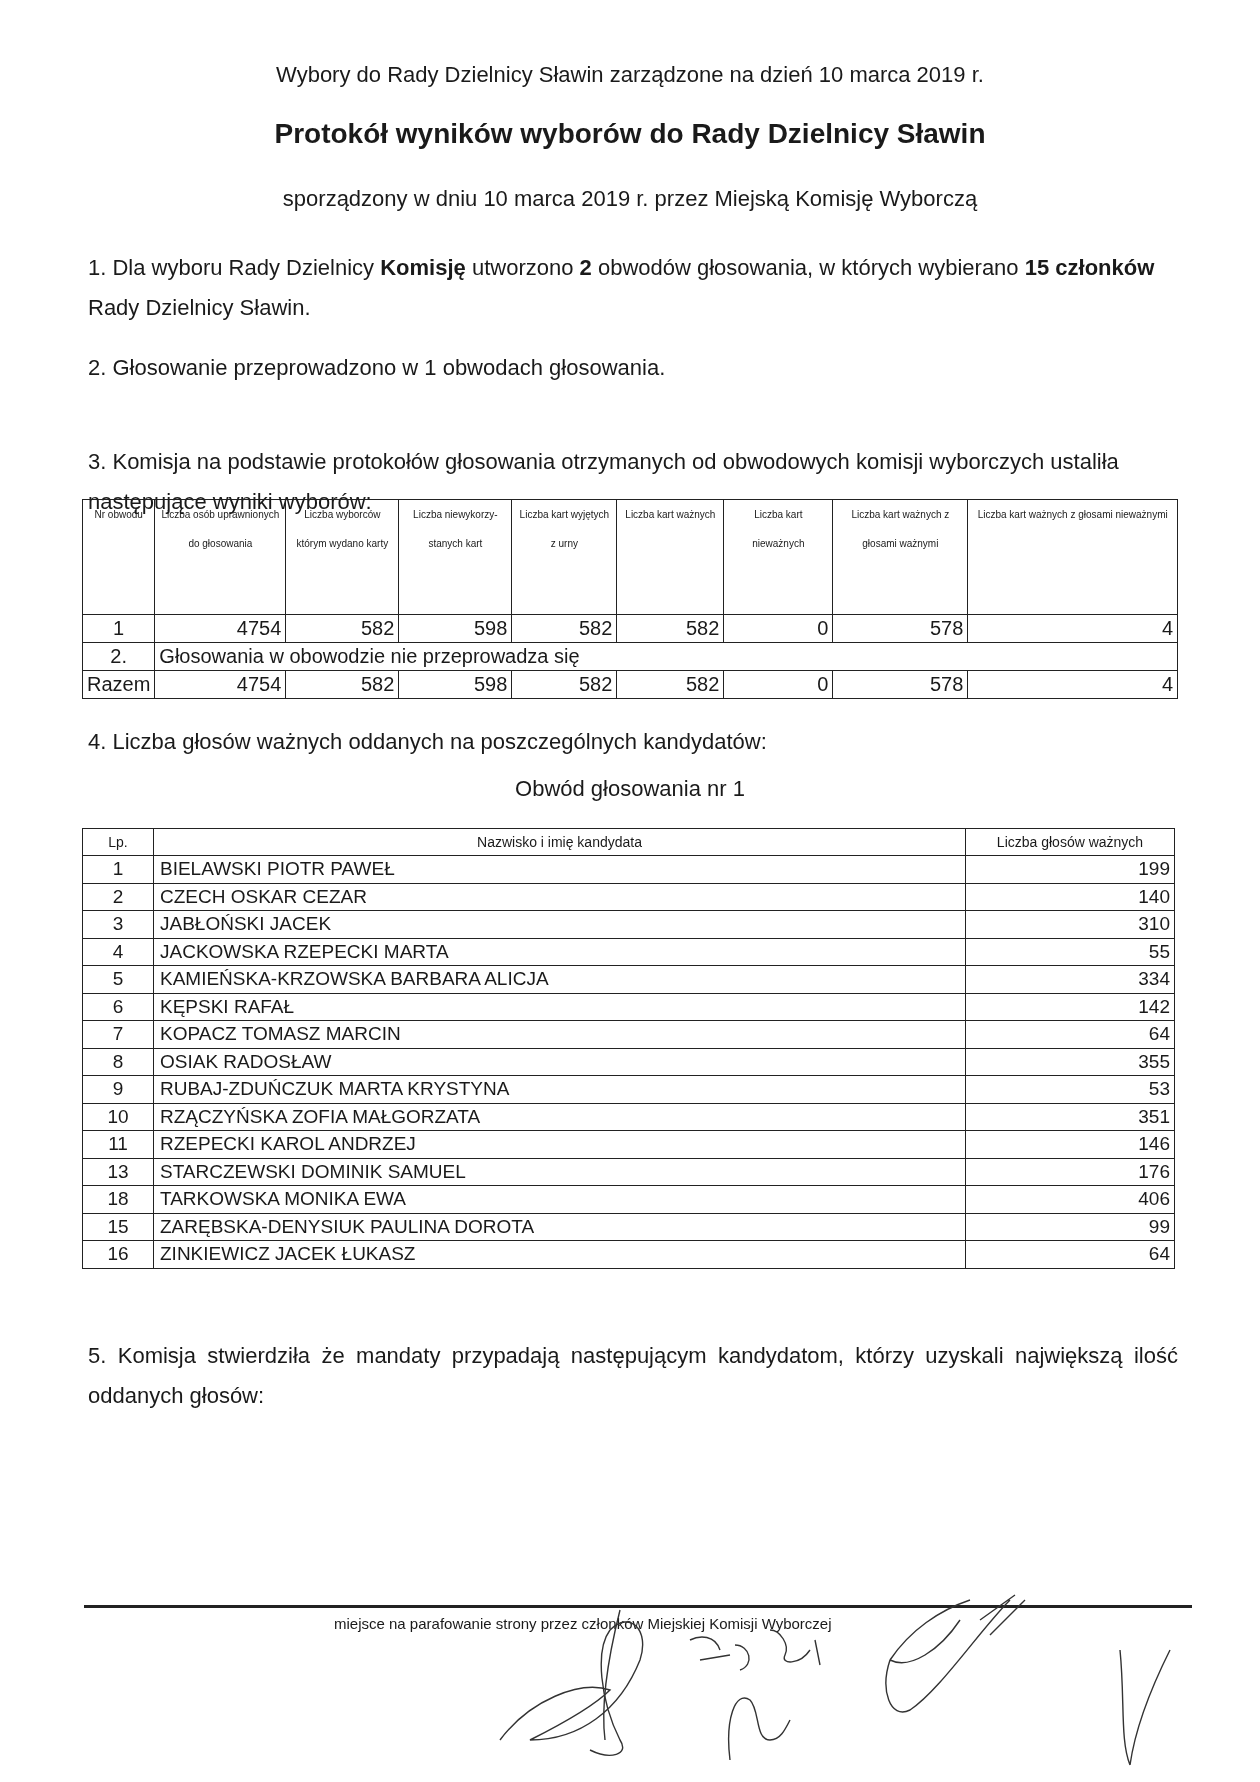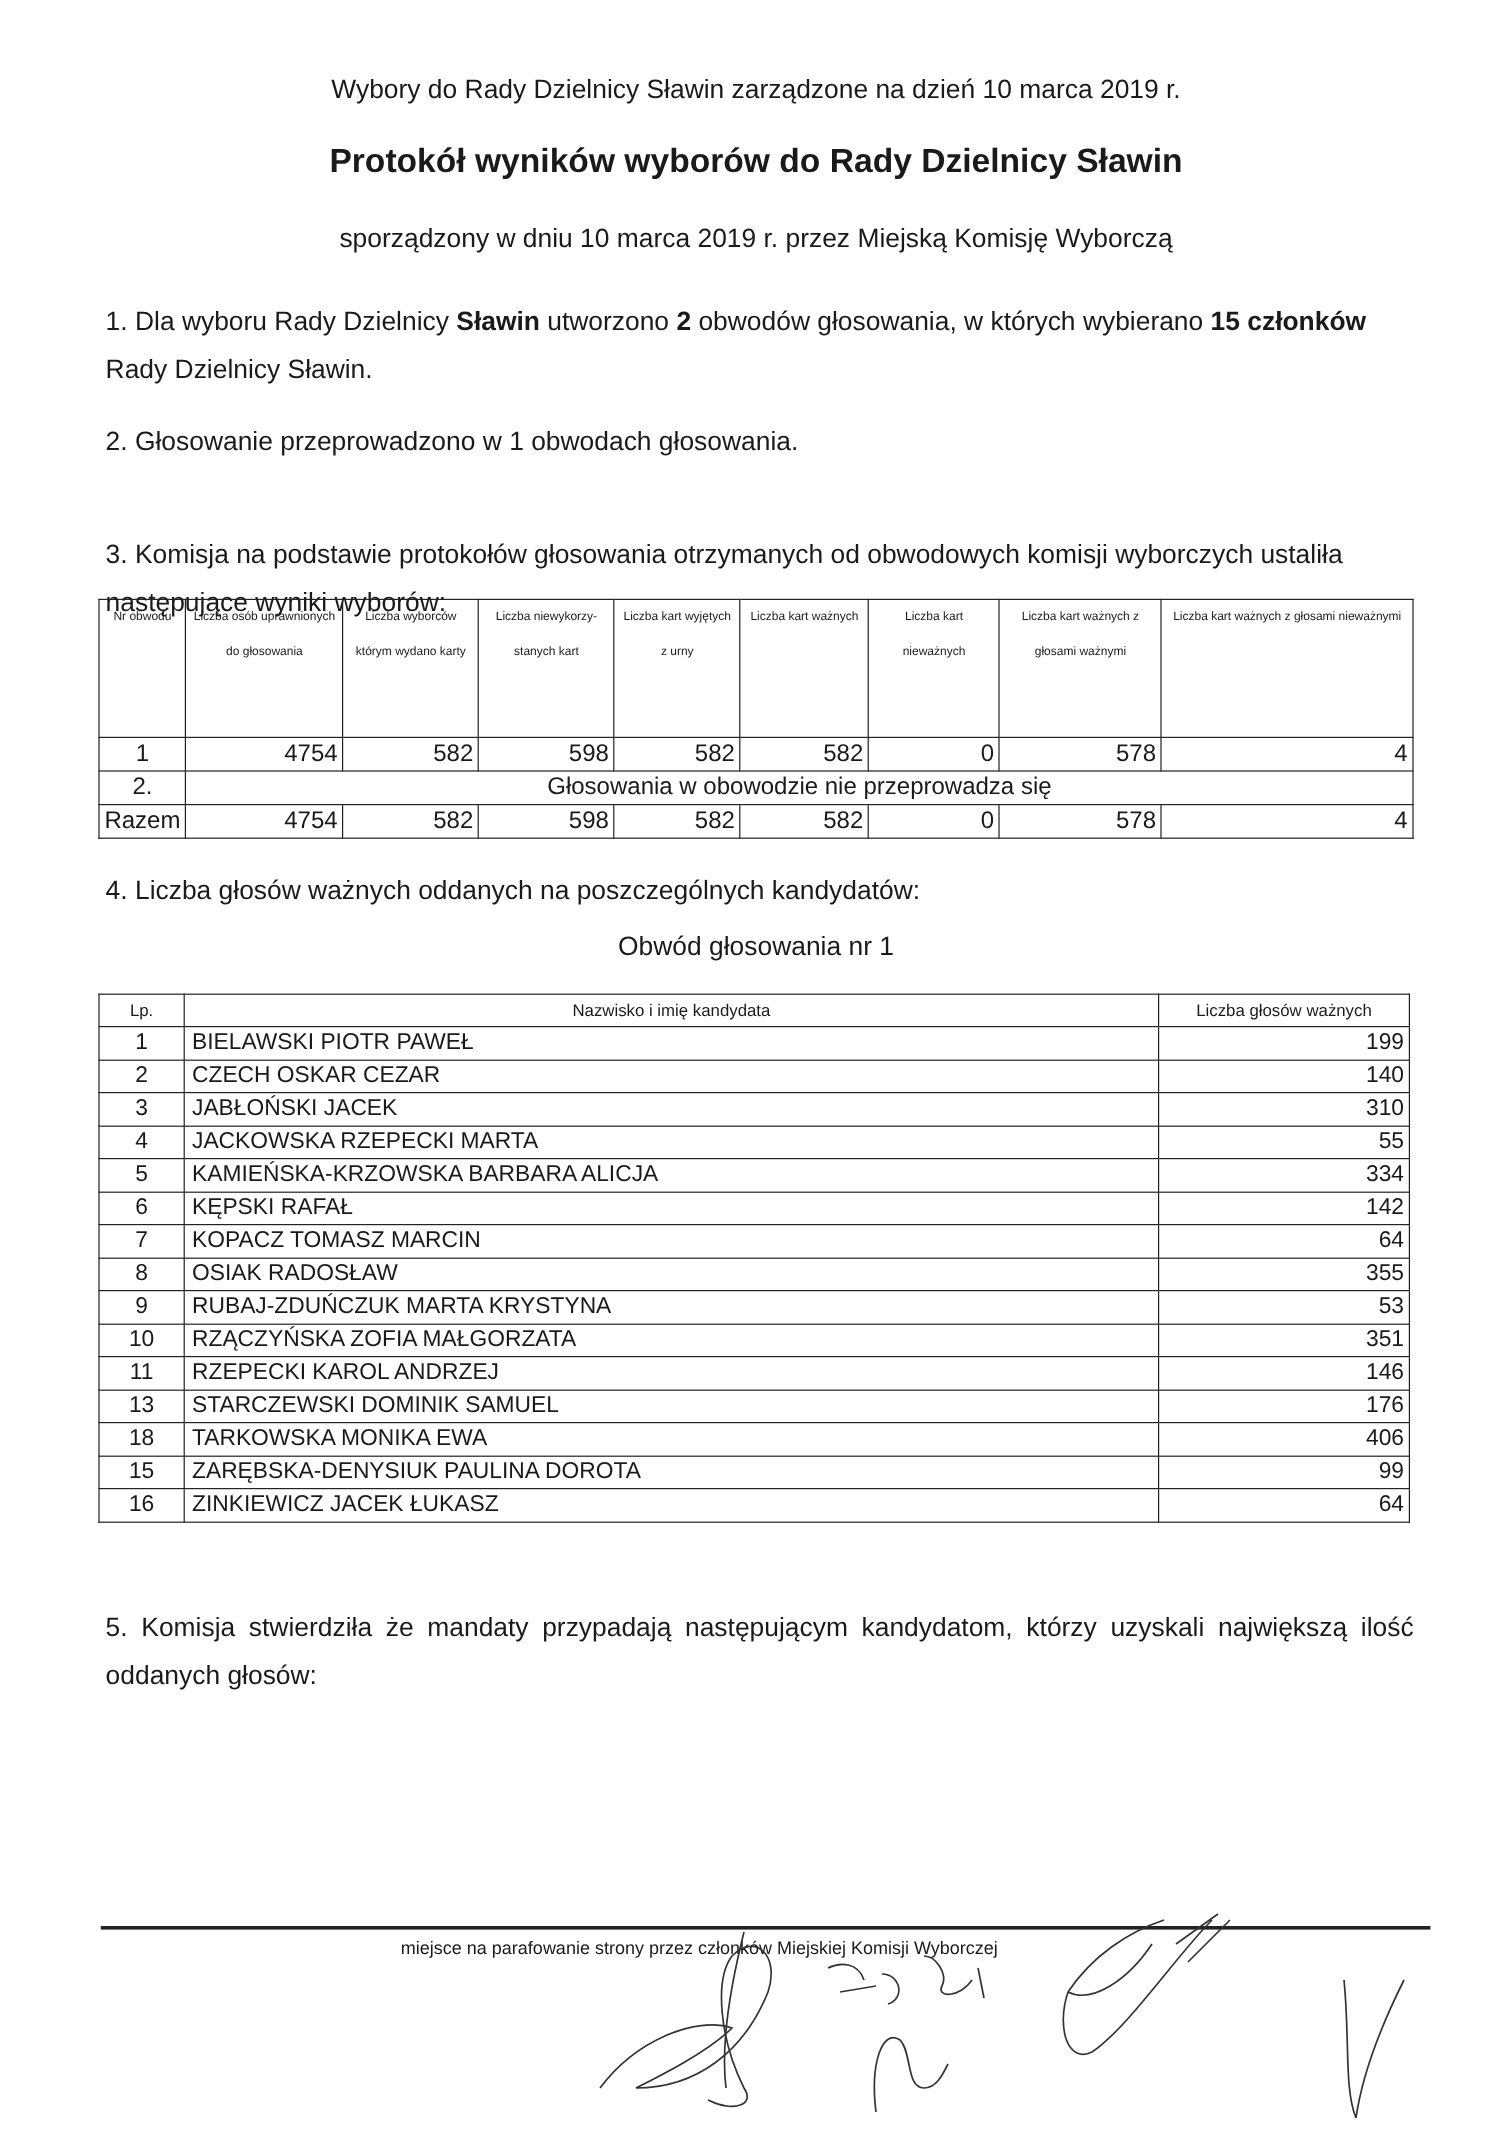--- a/index.html
+++ b/index.html
@@ -20,41 +20,41 @@
   #circuit-title { top: 776px; font-size: 22px; }
   b { font-weight: bold; }
 
   table { border-collapse: collapse; position: absolute; }
   td, th { border: 1.6px solid #222; padding: 0 4px; font-weight: normal; }
 
   #t1 { left: 82px; top: 499px; width: 1096px; }
   #t1 th { font-size: 10px; line-height: 29px; vertical-align: top; text-align: center; padding-top: 0; height: 114px; }
   #t1 td { font-size: 20px; height: 27px; line-height: 27px; text-align: right; }
   #t1 td.c0 { text-align: center; }
-  #t1 td.merged { text-align: center; }
+  #t1 td.merged { text-align: left; }
 
   #t2 { left: 82px; top: 828px; width: 1093px; padding-left: 12px; }
   #t2 th { font-size: 14px; height: 26px; line-height: 26px; text-align: center; }
   #t2 td { font-size: 19px; height: 26.5px; line-height: 26px; }
   #t2 td.lp { text-align: center; width: 62px; }
   #t2 td.name { text-align: left; padding-left: 6px; }
   #t2 td.votes { text-align: right; width: 200px; }
 
   #sign-line { position: absolute; left: 84px; top: 1605px; width: 1108px; height: 3px; background: #222; }
   #sign-caption { position: absolute; left: 334px; top: 1615px; font-size: 15px; }
   #signatures { position: absolute; left: 470px; top: 1590px; }
 </style>
 </head>
 <body>
 
 <div id="hdr1" class="center">Wybory do Rady Dzielnicy Sławin zarządzone na dzień 10 marca 2019 r.</div>
 <div id="hdr2" class="center">Protokół wyników wyborów do Rady Dzielnicy Sławin</div>
 <div id="hdr3" class="center">sporządzony w dniu 10 marca 2019 r. przez Miejską Komisję Wyborczą</div>
 
-<div id="p1" class="para"><span>1. Dla wyboru Rady Dzielnicy </span><b>Sławin</b><span> utworzono </span><b>2</b><span> obwodów głosowania, w których wybierano </span><b>15 członków</b><span> Rady Dzielnicy Sławin.</span></div>
+<div id="p1" class="para"><span>1. Dla wyboru Rady Dzielnicy </span><b>Komisję</b><span> utworzono </span><b>2</b><span> obwodów głosowania, w których wybierano </span><b>15 członków</b><span> Rady Dzielnicy Sławin.</span></div>
 
 <div id="p2" class="para">2. Głosowanie przeprowadzono w 1 obwodach głosowania.</div>
 <div id="p3" class="para">3. Komisja na podstawie protokołów głosowania otrzymanych od obwodowych komisji wyborczych ustaliła następujące wyniki wyborów:</div>
 
 <table id="t1">
   <tbody>
       <tr>
     <th style="width:62px">Nr obwodu</th>
     <th style="width:122px">Liczba osób uprawnionych do głosowania</th>
     <th style="width:104px">Liczba wyborców którym wydano karty</th>

